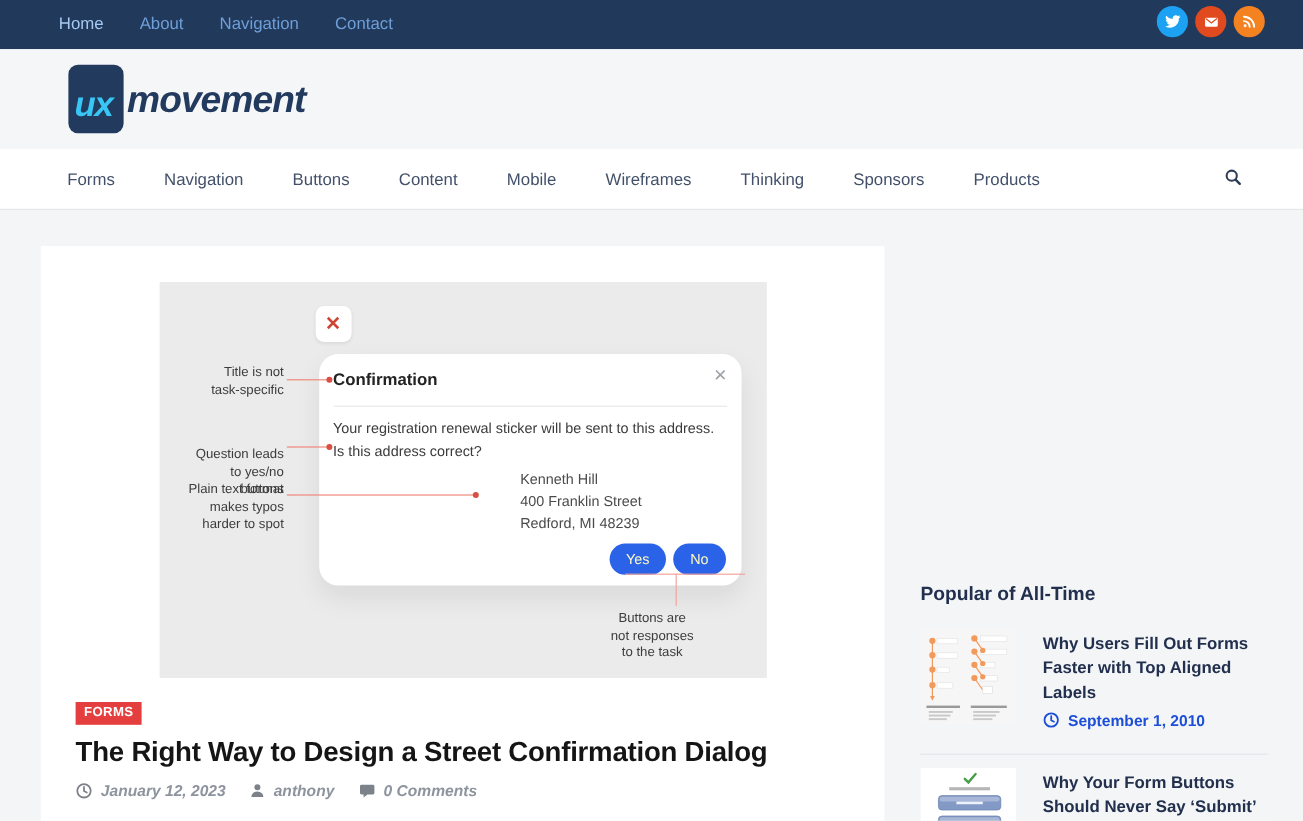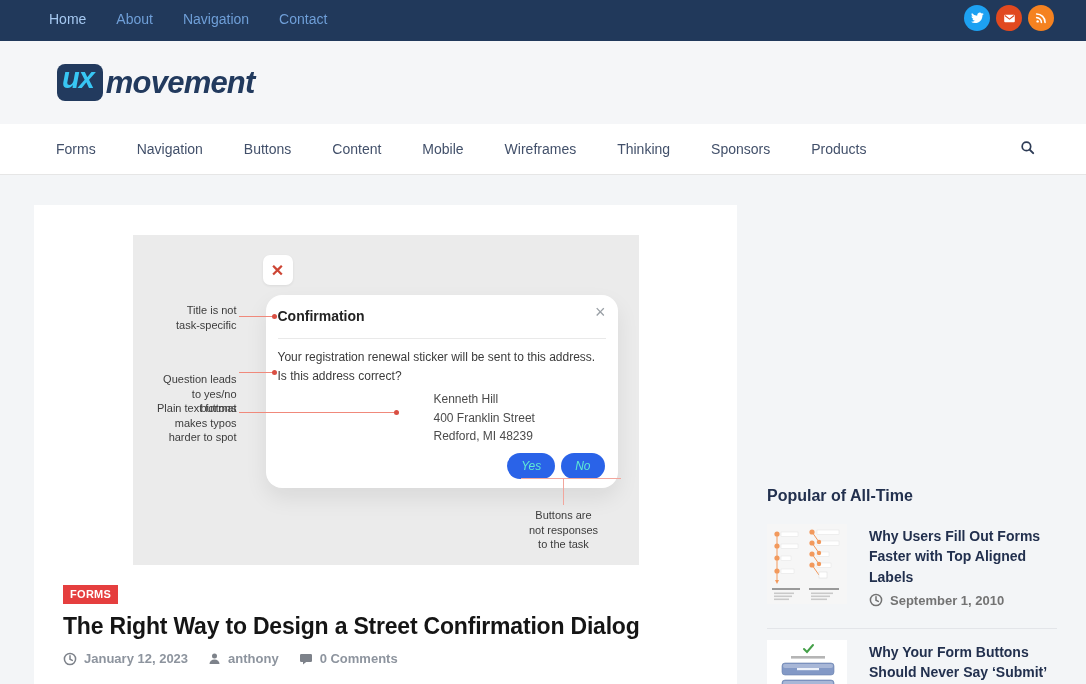--- a/index.html
+++ b/index.html
@@ -13,21 +13,21 @@
   .topbar-link.is-home { color:#a6c9f1; }
   .social { position:absolute; right:32px; top:5px; display:flex; gap:6px; }
   .soc { width:26px; height:26px; border-radius:50%; display:flex; align-items:center; justify-content:center; cursor:pointer; }
   .soc.twitter { background:#1da1f2; }
   .soc.email   { background:#e1491f; }
   .soc.rss     { background:#f58220; }
 
   
   .logoband { position:absolute; top:41px; left:0; right:0; height:83px; background:#f5f6f8; display:flex; align-items:center; }
   .logo { display:flex; align-items:center; margin-left:57px; text-decoration:none; cursor:pointer; }
-  .logo-ux { background:#223a5e; color:#38c6f4; font-style:italic; font-weight:bold; font-size:29px; line-height:1; padding:0 9px 8px 5px; border-radius:8px; letter-spacing:-1px; }
+  .logo-ux { background:#223a5e; color:#38c6f4; font-style:italic; font-weight:bold; font-size:29px; line-height:1; padding:20px 9px 8px 5px; border-radius:8px; letter-spacing:-1px; }
   .logo-movement { color:#223a5e; font-style:italic; font-weight:bold; font-size:31px; letter-spacing:-0.8px; margin-left:3px; }
 
   
   .mainnav { position:absolute; top:124px; left:0; right:0; height:51px; background:#fff; border-bottom:1px solid #e6e6e6; }
   .mainnav-items { display:flex; gap:41px; padding:17px 0 0 56px; }
   .nav-item { color:#42506a; font-size:14px; text-decoration:none; cursor:pointer; }
   .search-btn { position:absolute; right:50px; top:15px; cursor:pointer; }
 
   
   .content { position:absolute; top:176px; left:0; right:0; bottom:0; }
@@ -39,55 +39,55 @@
            display:flex; align-items:center; justify-content:center; color:#cd4534; font-size:16px; font-weight:bold;
            box-shadow:0 1px 3px rgba(0,0,0,.07); z-index:2; }
   .modal { position:absolute; left:133px; top:60px; width:352px; height:193px; background:#fff; border-radius:16px;
            box-shadow:0 10px 22px rgba(0,0,0,.08); z-index:2; }
   .m-title { position:absolute; left:12px; top:13px; font-size:14px; font-weight:bold; color:#232323; }
   .m-close { position:absolute; right:12px; top:7px; font-size:18px; color:#9aa0a6; }
   .m-div   { position:absolute; left:12px; right:12px; top:43px; height:1px; background:#e9e9e9; }
   .m-body  { position:absolute; left:12px; top:53px; font-size:12px; color:#3b3b3b; line-height:1.6; }
   .m-addr  { position:absolute; left:168px; top:95px; font-size:12px; color:#4b4b4b; line-height:1.55; }
   .m-actions { position:absolute; right:13px; bottom:9px; display:flex; gap:6px; }
-  .m-btn { height:26px; padding:0 14px; background:#2a63e8; color:#5eead4; font-size:12px; border:none; border-radius:14px;
-           display:flex; align-items:center; cursor:default;font-style:italic; }
+  .m-btn { height:26px; padding:0 14px; background:#2a63e8; color:#fef9c3; font-size:12px; border:none; border-radius:14px;
+           display:flex; align-items:center; cursor:default; }
 
   .ann { position:absolute; font-size:11px; color:#3c3c3c; line-height:1.32; white-space:pre-line; z-index:3; }
   .ann.r { text-align:right; }
   .ann.c { text-align:center; }
   .line { position:absolute; height:0; border-top:1.5px solid #f0897b; z-index:3; }
   .line.dot::after { content:""; position:absolute; right:-4px; top:-3.5px; width:5px; height:5px; border-radius:50%; background:#d94f43; }
   .vline { position:absolute; width:0; border-left:1.5px solid #f2a69d; z-index:3; }
   .ann1  { left:16px;  top:68px;  width:88px; }
   .line1 { left:106px; top:81px;  width:34px; }
   .ann2  { left:10px;  top:119px; width:94px;margin-top:18px; }
   .line2 { left:106px; top:137px; width:34px; }
   .ann3  { left:12px;  top:166px; width:92px; }
   .line3 { left:106px; top:177px; width:156px; }
   .hline4 { left:388px; top:243px; width:100px; border-color:#f2a69d; }
   .vline4 { left:430px; top:243px; height:27px; }
-  .ann4  { left:375px; top:273px; width:112px; }
+  .ann4  { left:355px; top:273px; width:112px; }
 
   
   .badge { display:inline-block; margin:20px 0 0 29px; background:#e53e3e; color:#fff; font-size:11px; font-weight:bold;
            padding:3px 7px 4px; letter-spacing:.3px; cursor:pointer; }
   .a-title { margin:9px 29px 0; font-size:23px; font-weight:bold; color:#151515; letter-spacing:-0.2px; }
   .meta { display:flex; align-items:center; gap:20px; margin:11px 29px 0; color:#8d949e; font-size:13px; font-weight:bold; }
-  .meta-item { display:flex; align-items:center; gap:7px; }
+  .meta-item { display:flex; align-items:center; gap:7px;font-style:italic; }
   .meta-item svg { color:#7d828a; }
 
   
   .sidebar { position:absolute; left:767px; top:311px; width:290px; }
   .sb-heading { font-size:16px; font-weight:bold; color:#22304e; margin-bottom:19px; }
   .sb-item { display:flex; gap:22px; }
   .sb-thumb { width:80px; height:80px; flex:none; cursor:pointer; }
   .sb-text { padding-top:2px; }
   .sb-title { font-size:14px; font-weight:bold; color:#22304e; line-height:1.45; margin-bottom:6px; cursor:pointer; }
-  .sb-date { display:flex; align-items:center; gap:7px; color:#737373; font-size:13px; font-weight:bold; }
+  .sb-date { display:flex; align-items:center; gap:7px; color:#1d4ed8; font-size:13px; font-weight:bold; }
   .sb-divider { height:1px; background:#e3e5e9; margin:20px 0 11px; }
 </style>
 </head>
 <body>
 
 <div class="page">
 
   <header class="topbar">
     <nav class="topbar-links">
       <a class="topbar-link is-home">Home</a>

